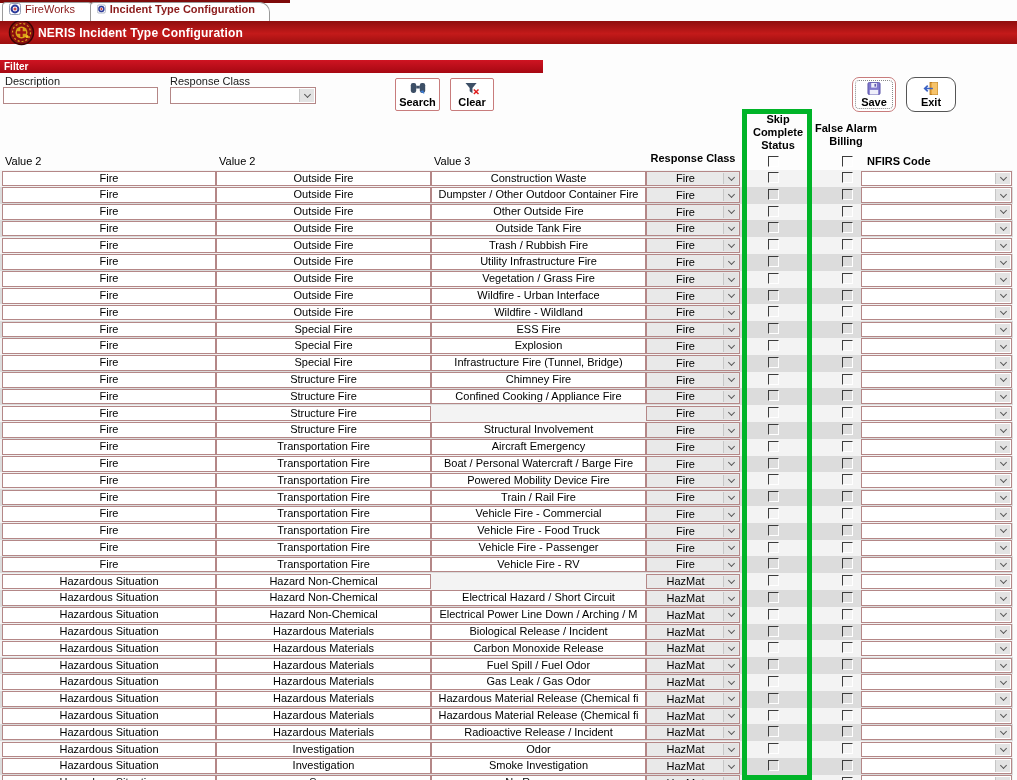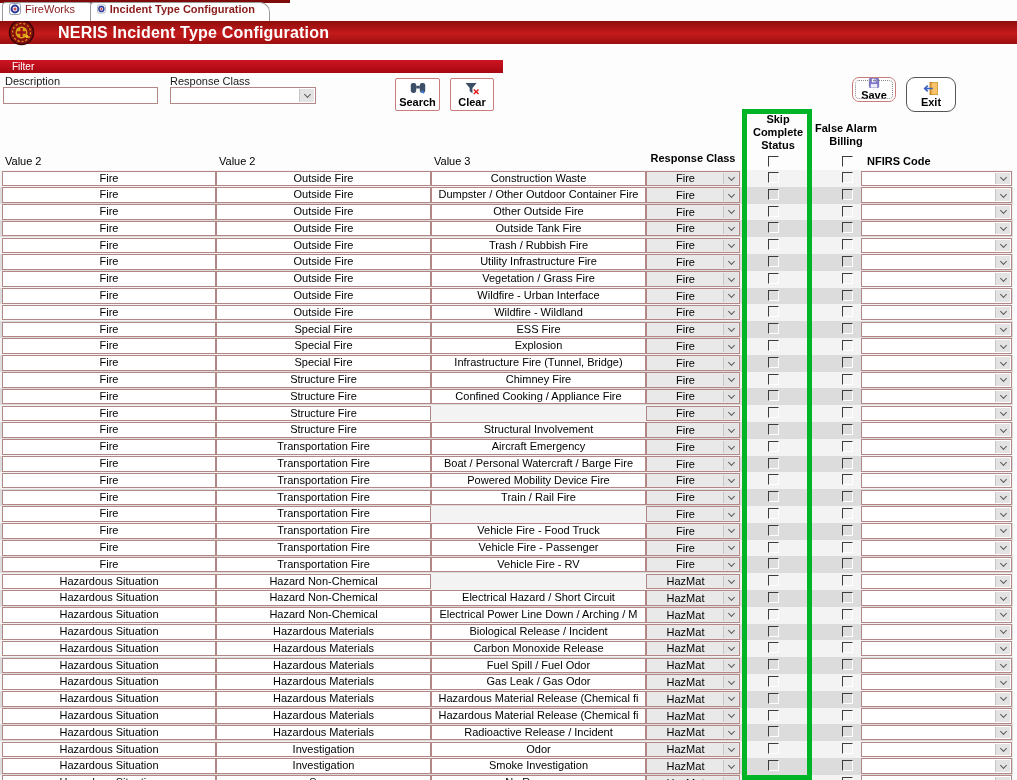--- a/index.html
+++ b/index.html
@@ -16,46 +16,46 @@
   .tab .tab-label { font-size:11px; color:#8b1b1b; white-space:nowrap; }
   .tab.active .tab-label { font-weight:bold; }
   .tab1 { left:2px; width:96px; z-index:1; }
   .tab2 { left:76px; width:180px; z-index:2;margin-left:14px; }
 
   
   .titlebar { position:absolute; left:0; top:21px; width:1017px; height:23px;
               background:linear-gradient(180deg,#8f0e0e 0%, #c41a1a 55%, #9c0f0f 100%);
               display:flex; align-items:center; }
   .titlebar .logo { position:absolute; left:8px; top:-2px; }
-  .title-text { margin-left:58px; color:#fff; font-size:16px; font-weight:bold; letter-spacing:.2px; }
+  .title-text { margin-left:38px; color:#fff; font-size:12px; font-weight:bold; letter-spacing:.2px; }
 
   
-  .filter-bar { position:absolute; left:0; top:60px; width:503px; height:13px;
+  .filter-bar { position:absolute; left:0; top:60px; width:543px; height:13px;
                 background:linear-gradient(180deg,#cf1422,#a60812); color:#fff;
-                font-size:10px; font-weight:normal; padding-left:12px; line-height:13px; }
+                font-size:10px; font-weight:bold; padding-left:4px; line-height:13px; }
   .lbl { position:absolute; font-size:11px; color:#1a1a1a; }
   .field { background:#fff; border:1px solid #b48787; font-size:11px; padding:1px 3px;
            font-family:"Liberation Sans", sans-serif; }
   #desc-input { position:absolute; left:3px; top:87px; width:155px; height:17px; }
   .selectbox { position:relative; background:#fff; border:1px solid #b48787; }
   .selectbox .sel-text { position:absolute; left:3px; top:1px; right:18px; font-size:11px;
                          line-height:13px; white-space:nowrap; overflow:hidden; }
   .chev-btn { position:absolute; right:1px; top:1px; bottom:1px; width:15px; background:#e3e3e3;
               border-left:1px solid #c6c6c6; display:flex; align-items:center; justify-content:center; }
   .chev { width:5px; height:5px; border-right:1.5px solid #5a5a5a; border-bottom:1.5px solid #5a5a5a;
           transform:rotate(45deg); margin-top:-2px; }
   #rc-select { position:absolute; left:170px; top:87px; width:146px; height:17px; }
 
   
   .btn { position:absolute; background:#fff; display:flex; flex-direction:column; align-items:center;
          justify-content:center; gap:1px; font-size:11px; font-weight:bold; cursor:default; }
   .btn-red { border:1px solid #c87c7c; border-radius:2px; }
   #search-btn { left:395px; top:78px; width:45px; height:33px; }
   #clear-btn  { left:450px; top:78px; width:44px; height:33px; }
-  #save-btn { left:852px; top:77px; width:44px; height:25px; border:1px solid #c87c7c; border-radius:7px;
+  #save-btn { left:852px; top:77px; width:44px; height:35px; border:1px solid #c87c7c; border-radius:7px;
               outline:1px dotted #888; outline-offset:-4px; }
   #exit-btn { left:906px; top:77px; width:50px; height:35px; border:1.5px solid #555; border-radius:9px; }
 
   
   .colhdr { position:absolute; font-size:11px; color:#000; }
   .bold { font-weight:bold; }
   .center { text-align:center; }
   .cb { display:inline-block; width:11px; height:11px;
         border-top:1.5px solid #3c3c3c; border-left:1.5px solid #3c3c3c;
         border-right:1px solid #ffffff; border-bottom:1px solid #ffffff; background:transparent; }
@@ -552,20 +552,21 @@
         <div class="selectbox nsel">
           <div class="sel-text"></div>
           <div class="chev-btn">
             <div class="chev"></div>
           </div>
         </div>
       </div>
       <div class="row odd">
         <div class="cell c1">Fire</div>
         <div class="cell c2">Transportation Fire</div>
+        <div class="cell c3">Vehicle Fire - Commercial</div>
         <div class="selectbox rsel">
           <div class="sel-text">Fire</div>
           <div class="chev-btn">
             <div class="chev"></div>
           </div>
         </div>
         <div class="cb rowcb cb-skip"></div>
         <div class="cb rowcb cb-false"></div>
         <div class="selectbox nsel">
           <div class="sel-text"></div>

